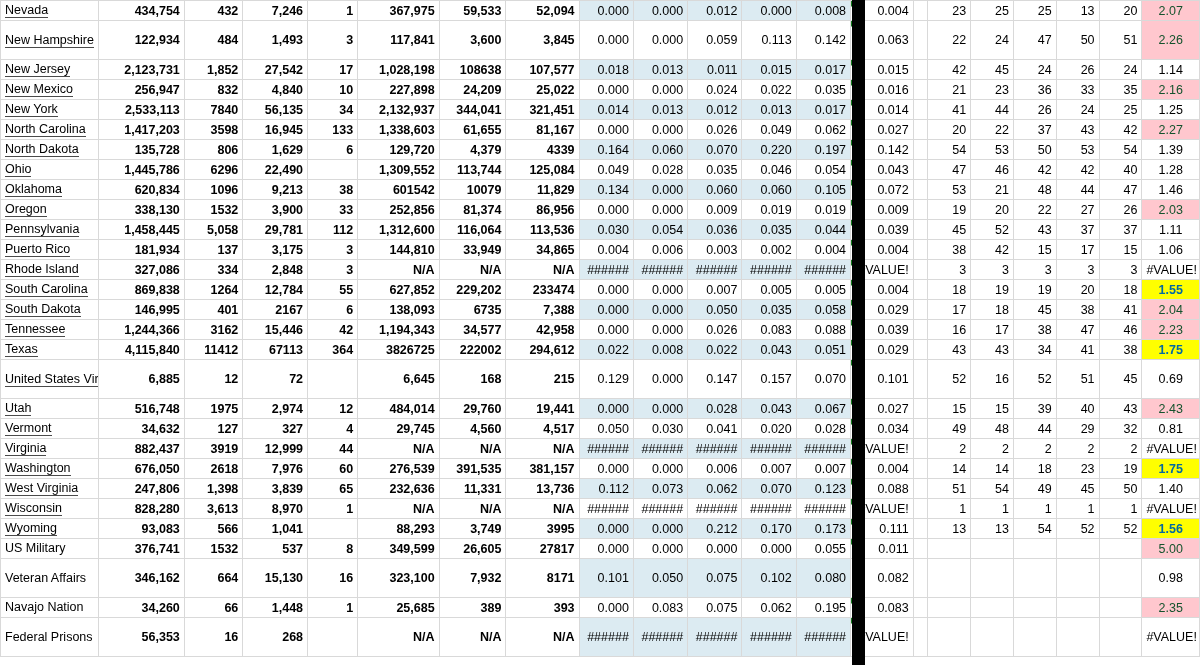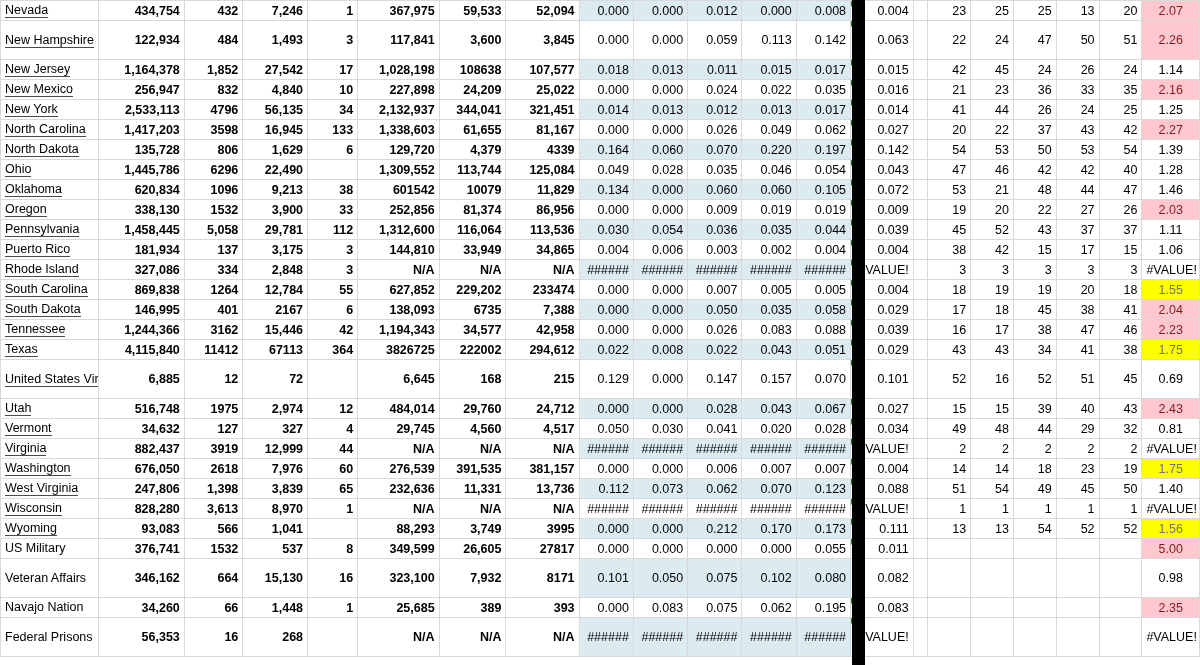--- a/index.html
+++ b/index.html
@@ -83,25 +83,26 @@
   td.rank {
     text-align: right;
     font-weight: normal;
   }
   td.ratio {
     text-align: center;
     font-weight: normal;
   }
   td.ratio.pink {
     background: #ffc7ce;
-    color: #7f1d1d;
+    color: #14532d;
   }
   td.ratio.yellow {
     background: #ffff00;
-    color: #737373;
+    color: #0369a1;
+    font-weight: bold;
   }
   td.blueblock { background: #dcebf2; }
 
   
   td.tri { position: relative; }
   td.tri::before {
     content: "";
     position: absolute;
     top: 0;
     left: 0;
@@ -196,21 +197,21 @@
           <td style="border-left: none; border-right: none;"></td>
           <td class="rank">22</td>
           <td class="rank">24</td>
           <td class="rank">47</td>
           <td class="rank">50</td>
           <td class="rank">51</td>
           <td class="ratio pink">2.26</td>
         </tr>
         <tr>
           <td class="name"><span class="nm">New Jersey</span></td>
-          <td class="num">1,164,378</td>
+          <td class="num">2,123,731</td>
           <td class="num">1,852</td>
           <td class="num">27,542</td>
           <td class="num">17</td>
           <td class="num">1,028,198</td>
           <td class="num">108638</td>
           <td class="num">107,577</td>
           <td class="dec shade">0.018</td>
           <td class="dec shade">0.013</td>
           <td class="dec shade">0.011</td>
           <td class="dec shade">0.015</td>
@@ -243,21 +244,21 @@
           <td class="rank">21</td>
           <td class="rank">23</td>
           <td class="rank">36</td>
           <td class="rank">33</td>
           <td class="rank">35</td>
           <td class="ratio pink">2.16</td>
         </tr>
         <tr>
           <td class="name"><span class="nm">New York</span></td>
           <td class="num">2,533,113</td>
-          <td class="num">4796</td>
+          <td class="num">7840</td>
           <td class="num">56,135</td>
           <td class="num">34</td>
           <td class="num">2,132,937</td>
           <td class="num">344,041</td>
           <td class="num">321,451</td>
           <td class="dec shade">0.014</td>
           <td class="dec shade">0.013</td>
           <td class="dec shade">0.012</td>
           <td class="dec shade">0.013</td>
           <td class="dec shade">0.017</td>
@@ -570,21 +571,21 @@
           <td class="ratio">0.69</td>
         </tr>
         <tr>
           <td class="name"><span class="nm">Utah</span></td>
           <td class="num">516,748</td>
           <td class="num">1975</td>
           <td class="num">2,974</td>
           <td class="num">12</td>
           <td class="num">484,014</td>
           <td class="num">29,760</td>
-          <td class="num">24,712</td>
+          <td class="num">19,441</td>
           <td class="dec shade">0.000</td>
           <td class="dec shade">0.000</td>
           <td class="dec shade">0.028</td>
           <td class="dec shade">0.043</td>
           <td class="dec shade">0.067</td>
           <td class="avg tri">0.027</td>
           <td style="border-left: none; border-right: none;"></td>
           <td class="rank">15</td>
           <td class="rank">15</td>
           <td class="rank">39</td>

